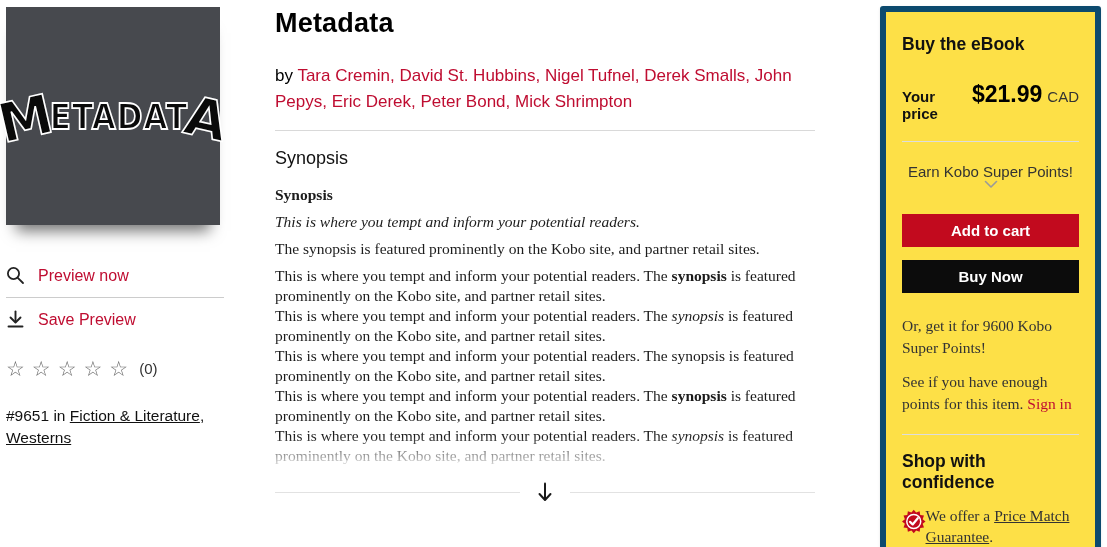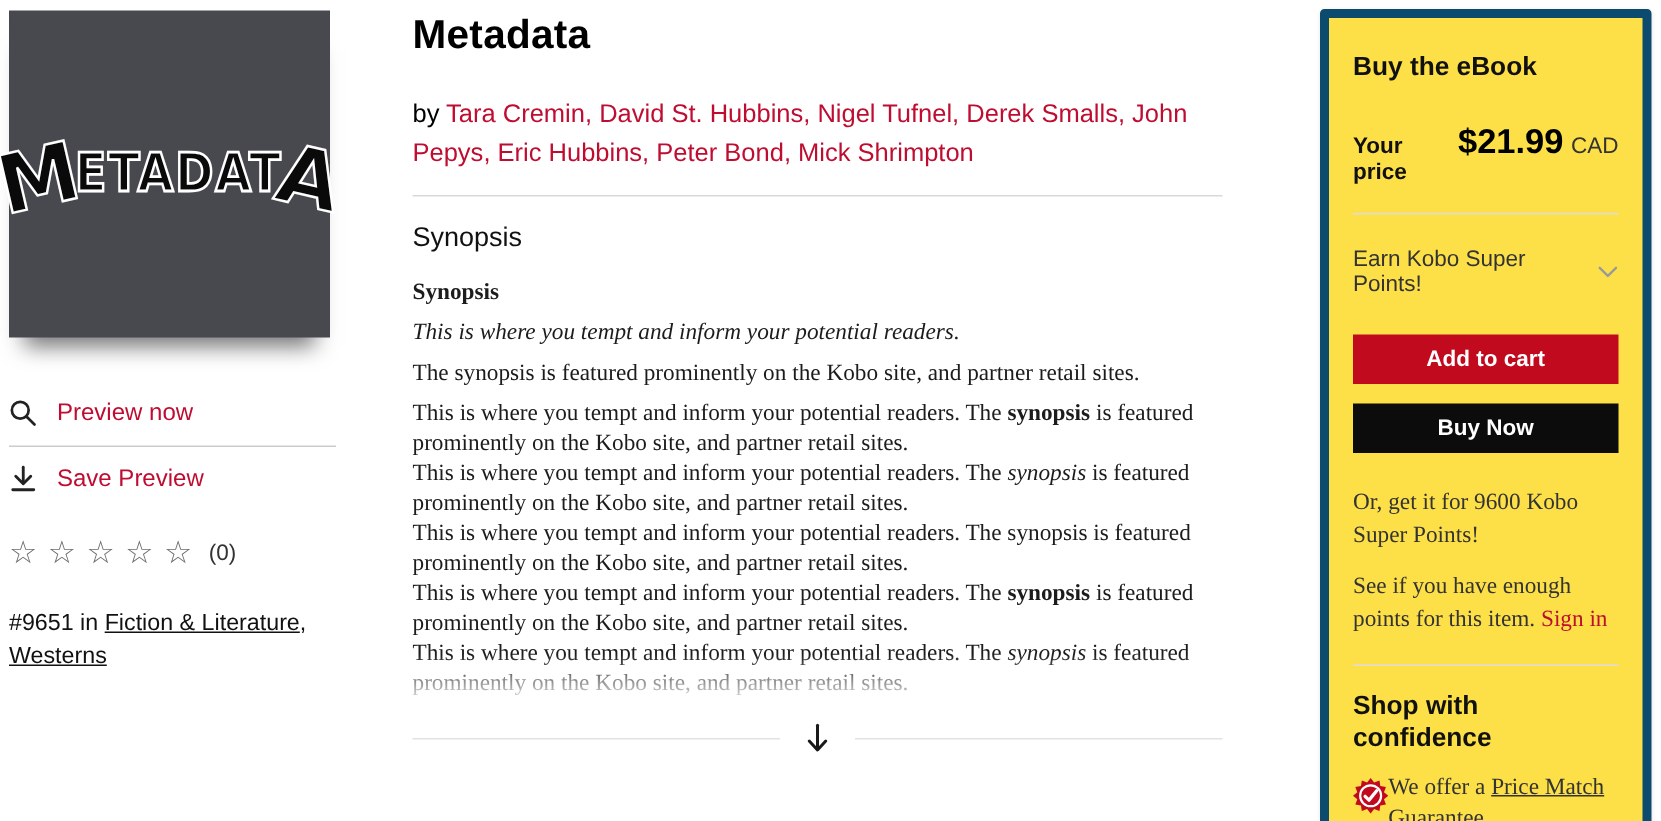--- a/index.html
+++ b/index.html
@@ -60,21 +60,21 @@
   .buy-panel { position:absolute; left:880px; top:6px; width:221px;
                border:6px solid #0c4a6e; border-radius:3px; background:#fde047;
                box-shadow:0 1px 3px rgba(0,0,0,.10); padding:22px 16px 16px; }
   .buy-heading { font-size:17.5px; font-weight:700; color:#111; }
   .price-row { margin-top:26px; display:flex; align-items:baseline; justify-content:space-between; }
   .price-label { font-size:15px; font-weight:700; color:#111; }
   .price-value { font-size:23px; font-weight:700; color:#000; }
   .price-currency { font-size:15px; color:#333; margin-left:5px; font-weight:400; }
   .panel-divider { height:1px; background:#ddd; margin-top:19px; }
   .earn-row { margin-top:21px; display:flex; align-items:center; justify-content:space-between;
-              font-size:15px; color:#333; cursor:pointer; }
+              font-size:15px; color:#333; cursor:pointer;flex-direction:column; }
   .btn { display:block; width:100%; height:33px; border:none; color:#fff;
          font-family:"Liberation Sans", sans-serif; font-size:15px; font-weight:700;
          text-align:center; cursor:pointer; }
   .btn-add { margin-top:25px; background:#c20a1e; }
   .btn-buy { margin-top:13px; background:#0c0c0c; }
   .panel-note { margin-top:22px; font-family:"Liberation Serif", serif;
                 font-size:15.5px; line-height:22px; color:#333; }
   .panel-note + .panel-note { margin-top:12px; }
   .panel-note a.signin { color:#bf0d31; text-decoration:none; }
   .confidence-heading { margin-top:16px; font-size:17.5px; font-weight:700; color:#111; }
@@ -122,21 +122,21 @@
     <span class="star">☆</span>
     <span class="rating-count">(0)</span>
   </div>
 
   <p class="ranking"><span>#9651 in </span><a>Fiction &amp; Literature</a><span>, </span><a>Westerns</a></p>
 </div>
 
 <div class="main-col">
   <h1 class="book-title">Metadata</h1>
 
-  <p class="byline"><span>by </span><span class="authors"><a>Tara Cremin</a>, <a>David St. Hubbins</a>, <a>Nigel Tufnel</a>, <a>Derek Smalls</a>, <a>John Pepys</a>, <a>Eric Hubbins</a>, <a>Peter Bond</a>, <a>Mick Shrimpton</a></span></p>
+  <p class="byline"><span>by </span><span class="authors"><a>Tara Cremin</a>, <a>David St. Hubbins</a>, <a>Nigel Tufnel</a>, <a>Derek Smalls</a>, <a>John Pepys</a>, <a>Eric Derek</a>, <a>Peter Bond</a>, <a>Mick Shrimpton</a></span></p>
 
   <div class="h-divider"></div>
 
   <h2 class="section-heading">Synopsis</h2>
 
   <div class="synopsis">
     <p class="syn-lead"><span class="sg-b">Synopsis</span></p>
       <p class="syn-lead"><span class="sg-i">This is where you tempt and inform your potential readers.</span></p>
       <p class="syn-lead"><span>The synopsis is featured prominently on the Kobo site, and partner retail sites.</span></p>
       <p class="syn-body"><span>This is where you tempt and inform your potential readers. The </span><span class="sg-b">synopsis</span><span> is featured prominently on the Kobo site, and partner retail sites.</span></p>

